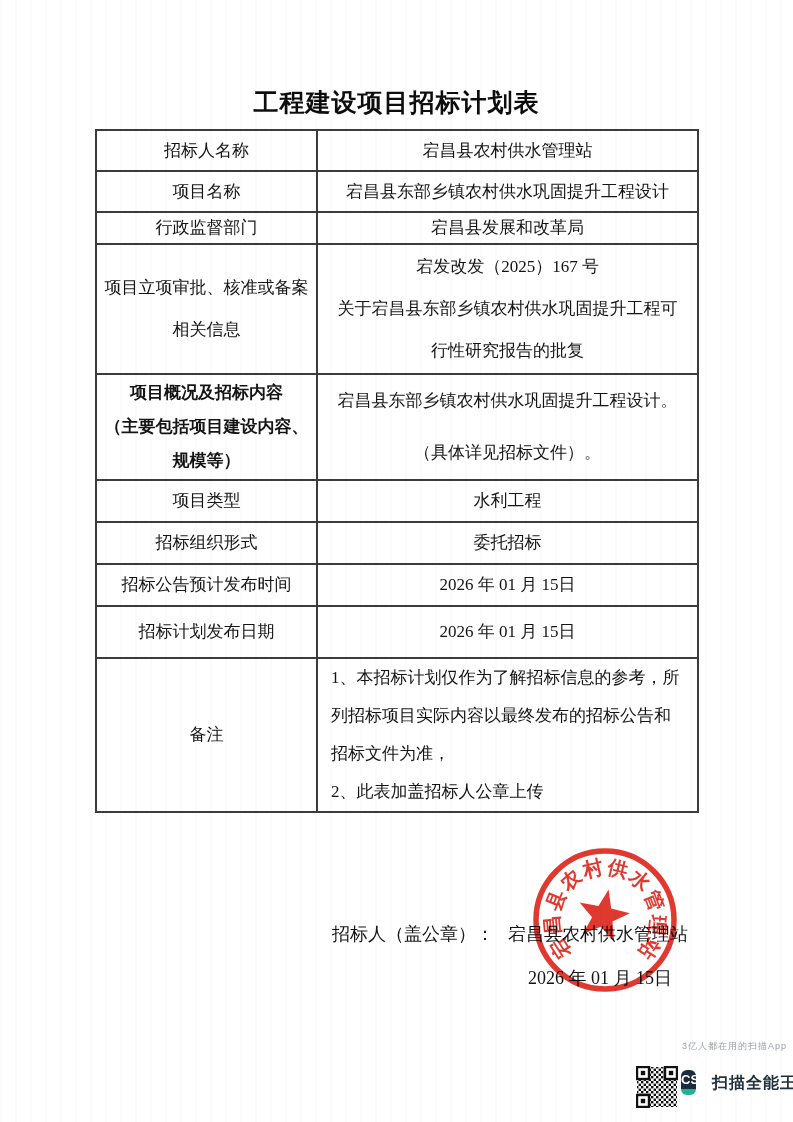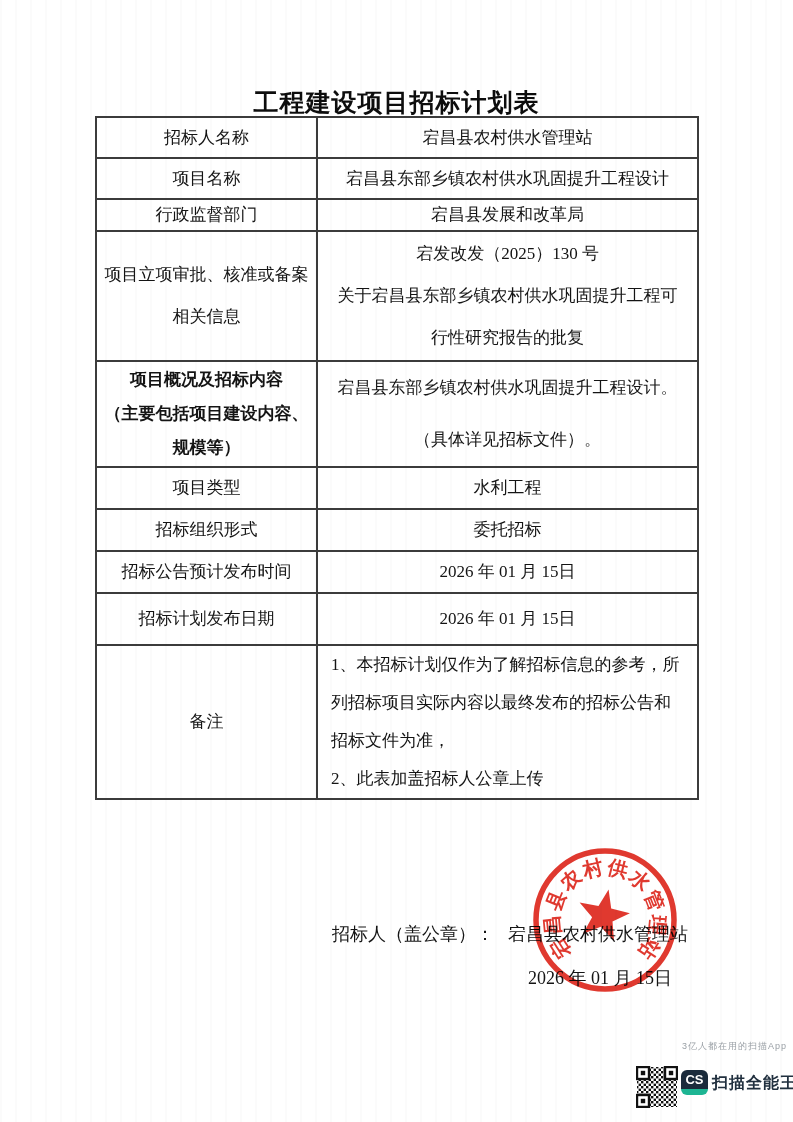--- a/index.html
+++ b/index.html
@@ -15,21 +15,21 @@
     background:repeating-linear-gradient(90deg,
       rgba(0,0,0,0.016) 0 2px, rgba(0,0,0,0) 2px 15px);
   }
   .doc-title{
     position:absolute;left:0;top:86px;width:100%;
     text-align:center;
     font-family:"Liberation Sans", sans-serif;
     font-weight:700;font-size:25px;letter-spacing:1px;color:#0d0d0d;
   }
   table.plan{
-    position:absolute;left:95px;top:116px;width:602px;
+    position:absolute;left:95px;top:129px;width:602px;
     border-collapse:collapse;table-layout:fixed;
   }
   table.plan col.c1{width:221px;}
   table.plan col.c2{width:381px;}
   table.plan td{
     border:2px solid #3b3b3b;
     font-size:17px;line-height:1.5;
     text-align:center;vertical-align:middle;
     padding:0 6px;color:#141414;
     white-space:pre-line;
@@ -54,21 +54,21 @@
     position:absolute;left:528px;top:965px;
     font-size:18px;line-height:26px;white-space:nowrap;color:#141414;
   }
   .seal{
     position:absolute;left:527px;top:842px;width:156px;height:156px;
     mix-blend-mode:multiply;opacity:.9;pointer-events:none;
   }
   
   .wm-qr{position:absolute;left:636px;top:1066px;width:42px;height:42px;}
   .wm-badge{
-    position:absolute;left:681px;top:1070px;width:27px;height:25px;
+    position:absolute;left:681px;top:1070px;width:15px;height:25px;
     border-radius:6px;
     background:linear-gradient(#1b2b3c 0 76%, #1db593 76% 100%);
     color:#fff;font-family:"Liberation Sans", sans-serif;
     font-weight:700;font-size:13px;line-height:20px;text-align:center;
   }
   .wm-name{
     position:absolute;left:712px;top:1073px;
     font-family:"Liberation Sans", sans-serif;
     font-weight:700;font-size:16px;color:#21303f;letter-spacing:1px;
     white-space:nowrap;
@@ -100,21 +100,21 @@
         <td class="label">项目名称</td>
         <td class="value">宕昌县东部乡镇农村供水巩固提升工程设计</td>
       </tr>
       <tr class="r3">
         <td class="label">行政监督部门</td>
         <td class="value">宕昌县发展和改革局</td>
       </tr>
       <tr class="r4">
         <td class="label">项目立项审批、核准或备案
 相关信息</td>
-        <td class="value">宕发改发（2025）130 号
+        <td class="value">宕发改发（2025）167 号
 关于宕昌县东部乡镇农村供水巩固提升工程可
 行性研究报告的批复</td>
       </tr>
       <tr class="r5">
         <td class="label">项目概况及招标内容
 （主要包括项目建设内容、
 规模等）</td>
         <td class="value">宕昌县东部乡镇农村供水巩固提升工程设计。
 （具体详见招标文件）。</td>
       </tr>

